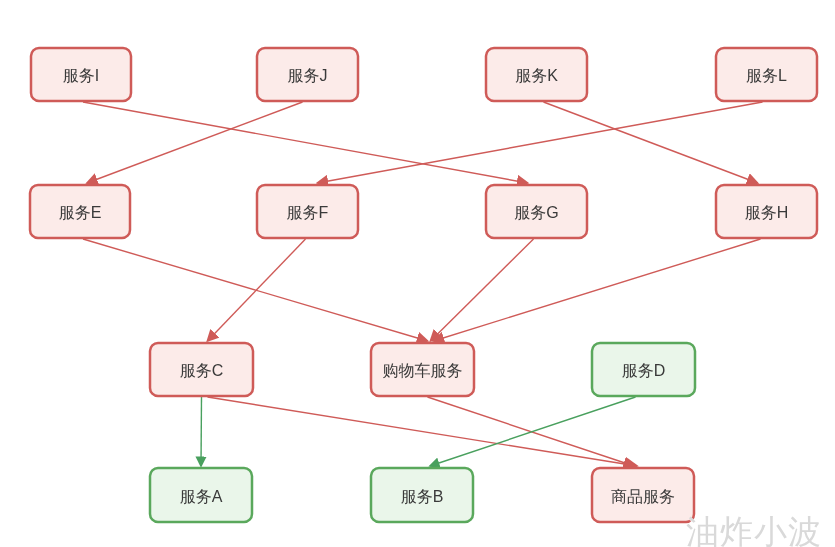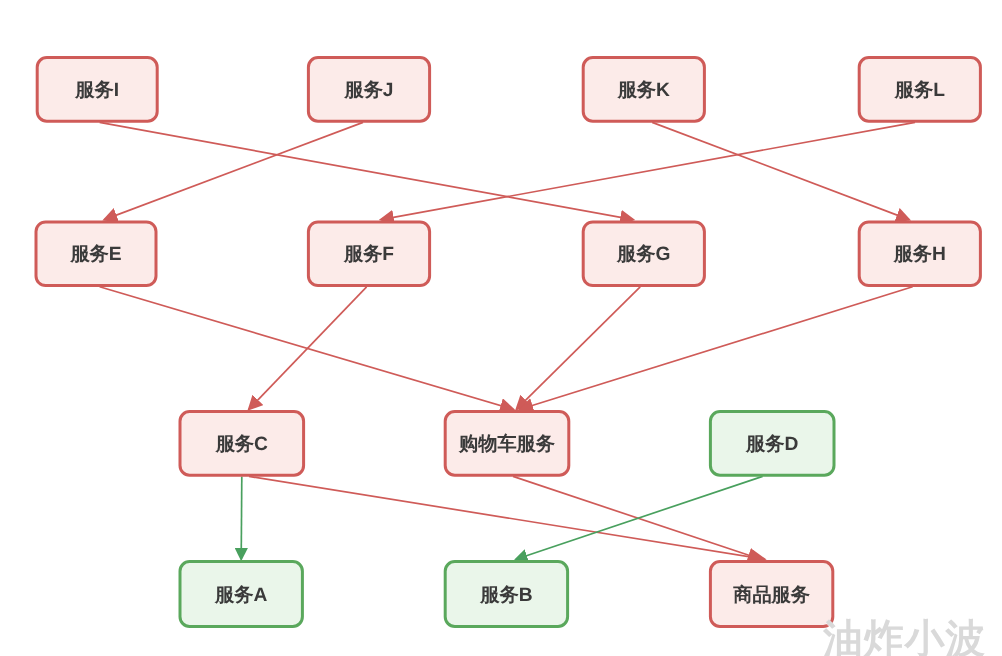--- a/index.html
+++ b/index.html
@@ -7,21 +7,20 @@
     padding: 0;
     background: #ffffff;
     font-family: "Liberation Sans", "DejaVu Sans", sans-serif;
   }
   .canvas {
     position: relative;
     width: 835px;
     height: 547px;
     background: #ffffff;
     overflow: hidden;
-    font-weight: bold;
   }
   #diagram-svg {
     position: absolute;
     left: 0;
     top: 0;
   }
   .node-label {
     font-family: "Liberation Sans", "DejaVu Sans", sans-serif;
     font-size: 16px;
   }

